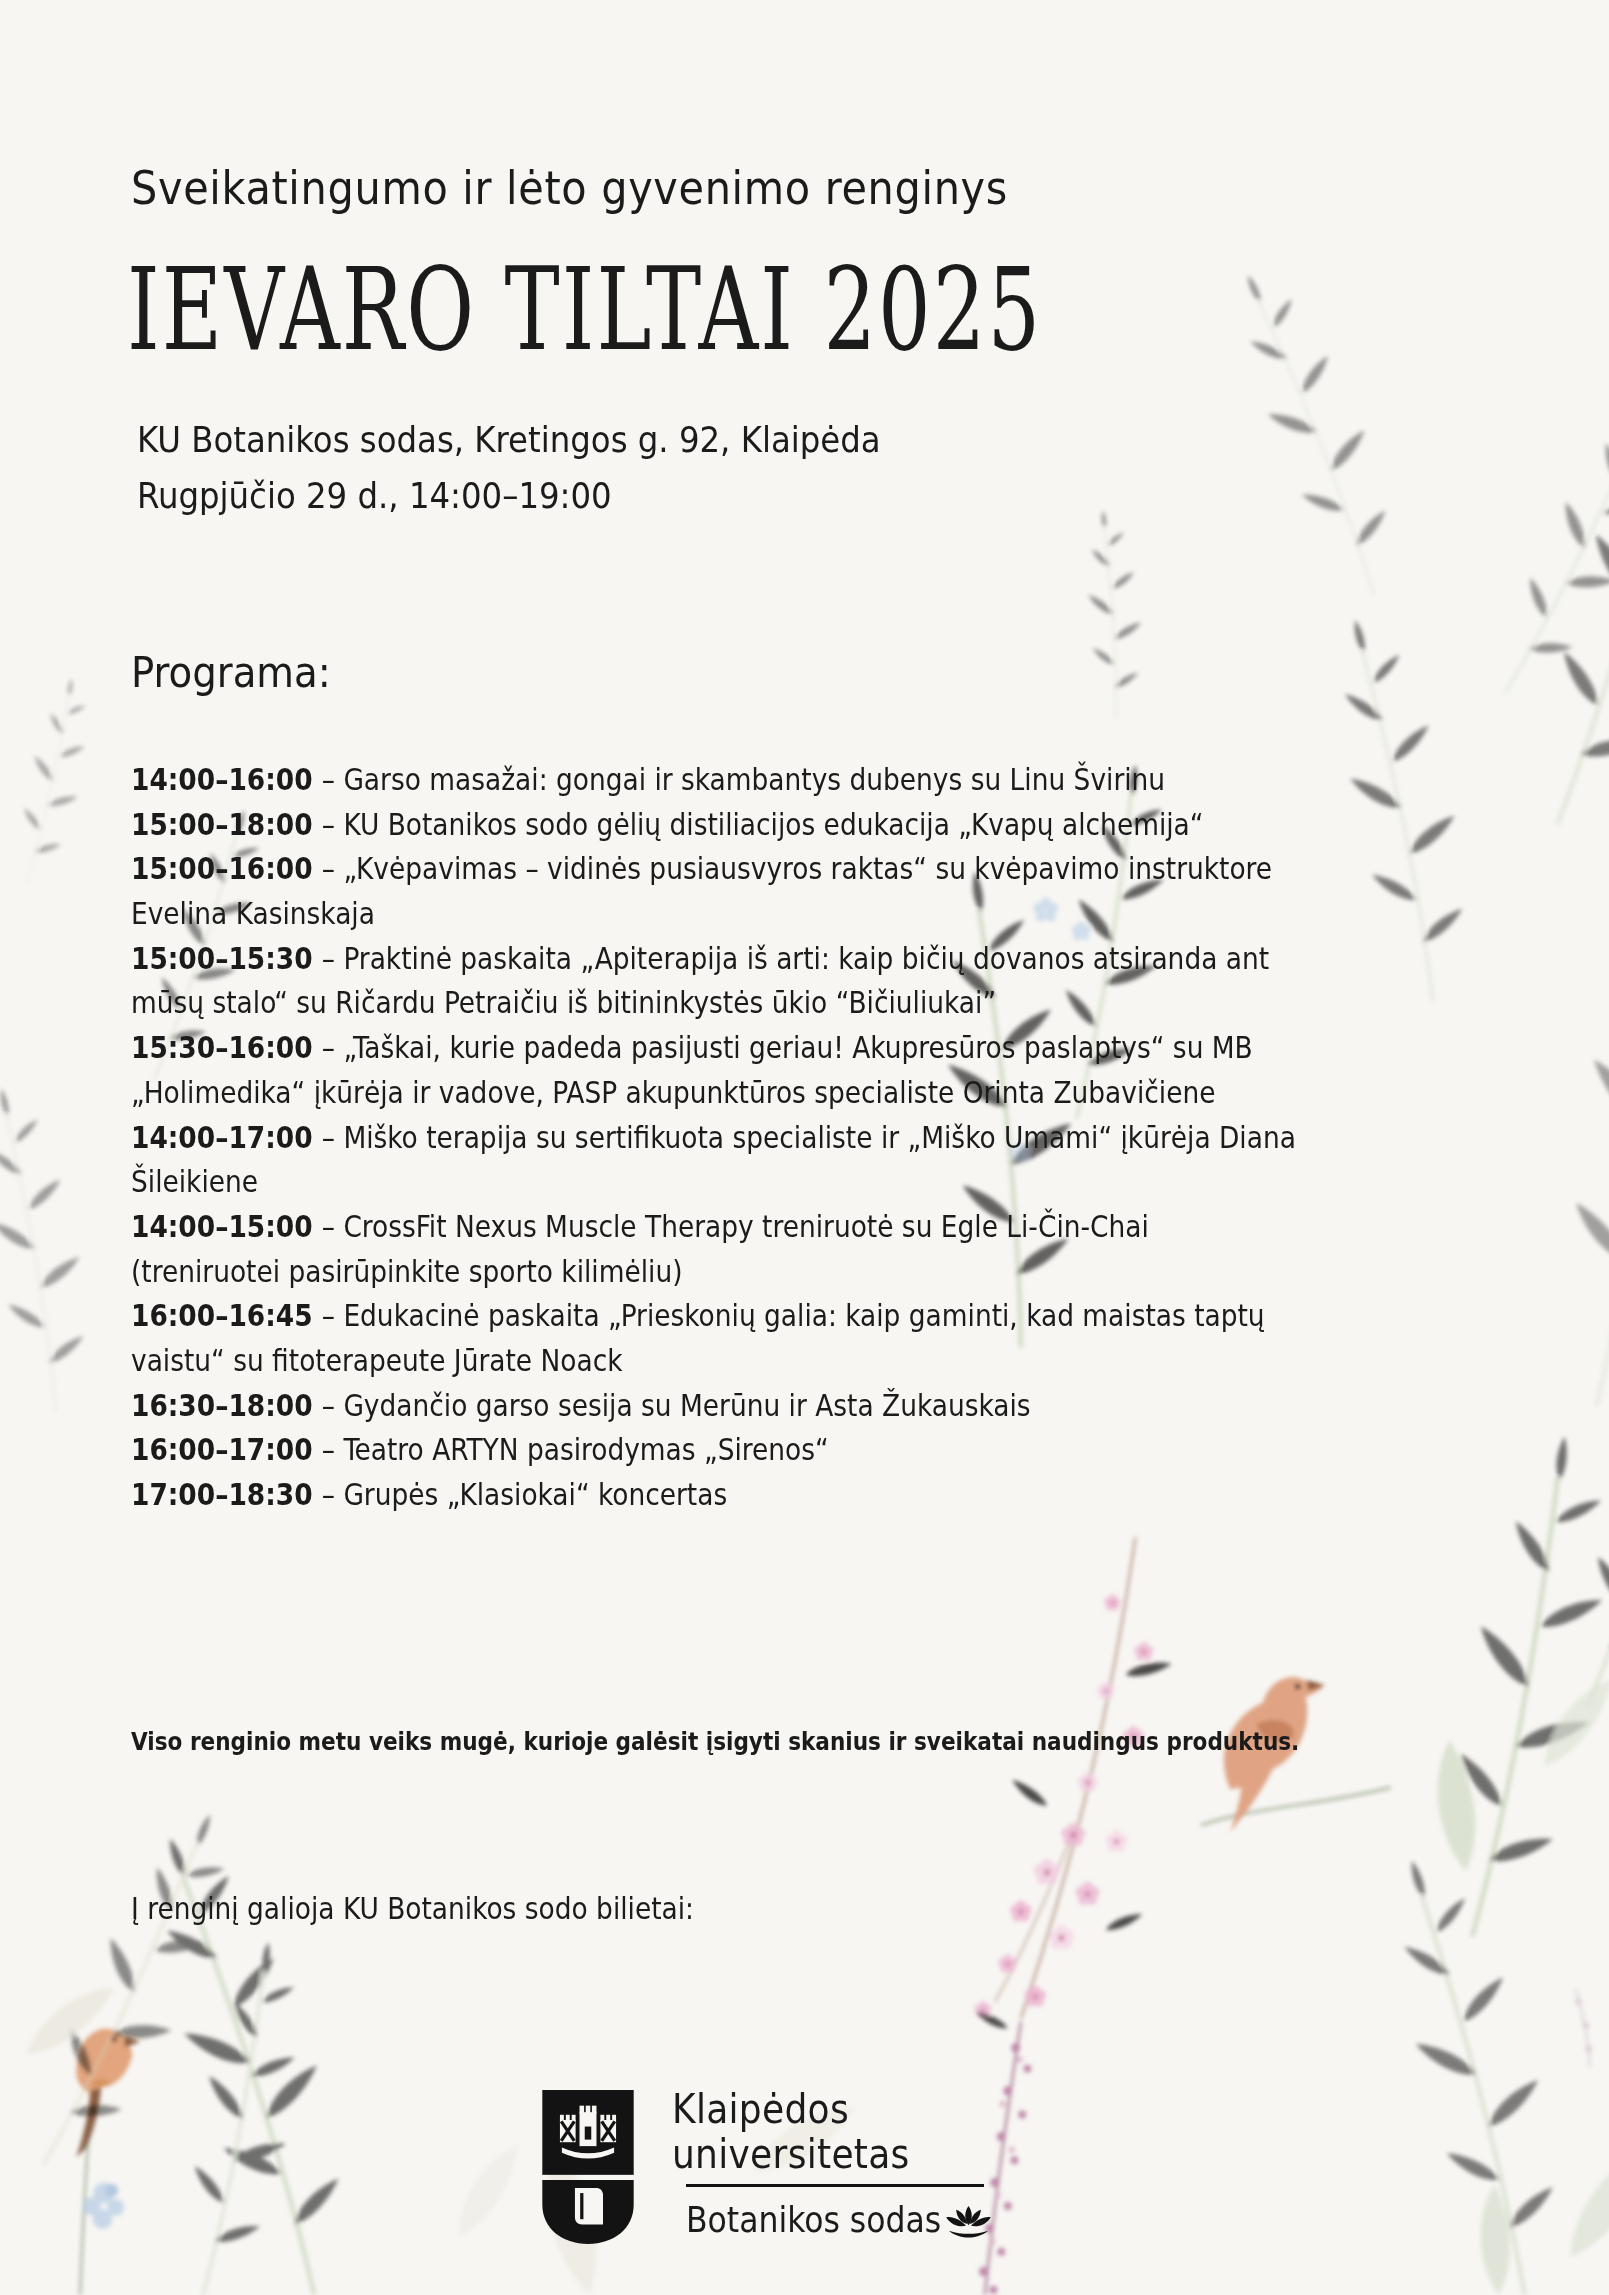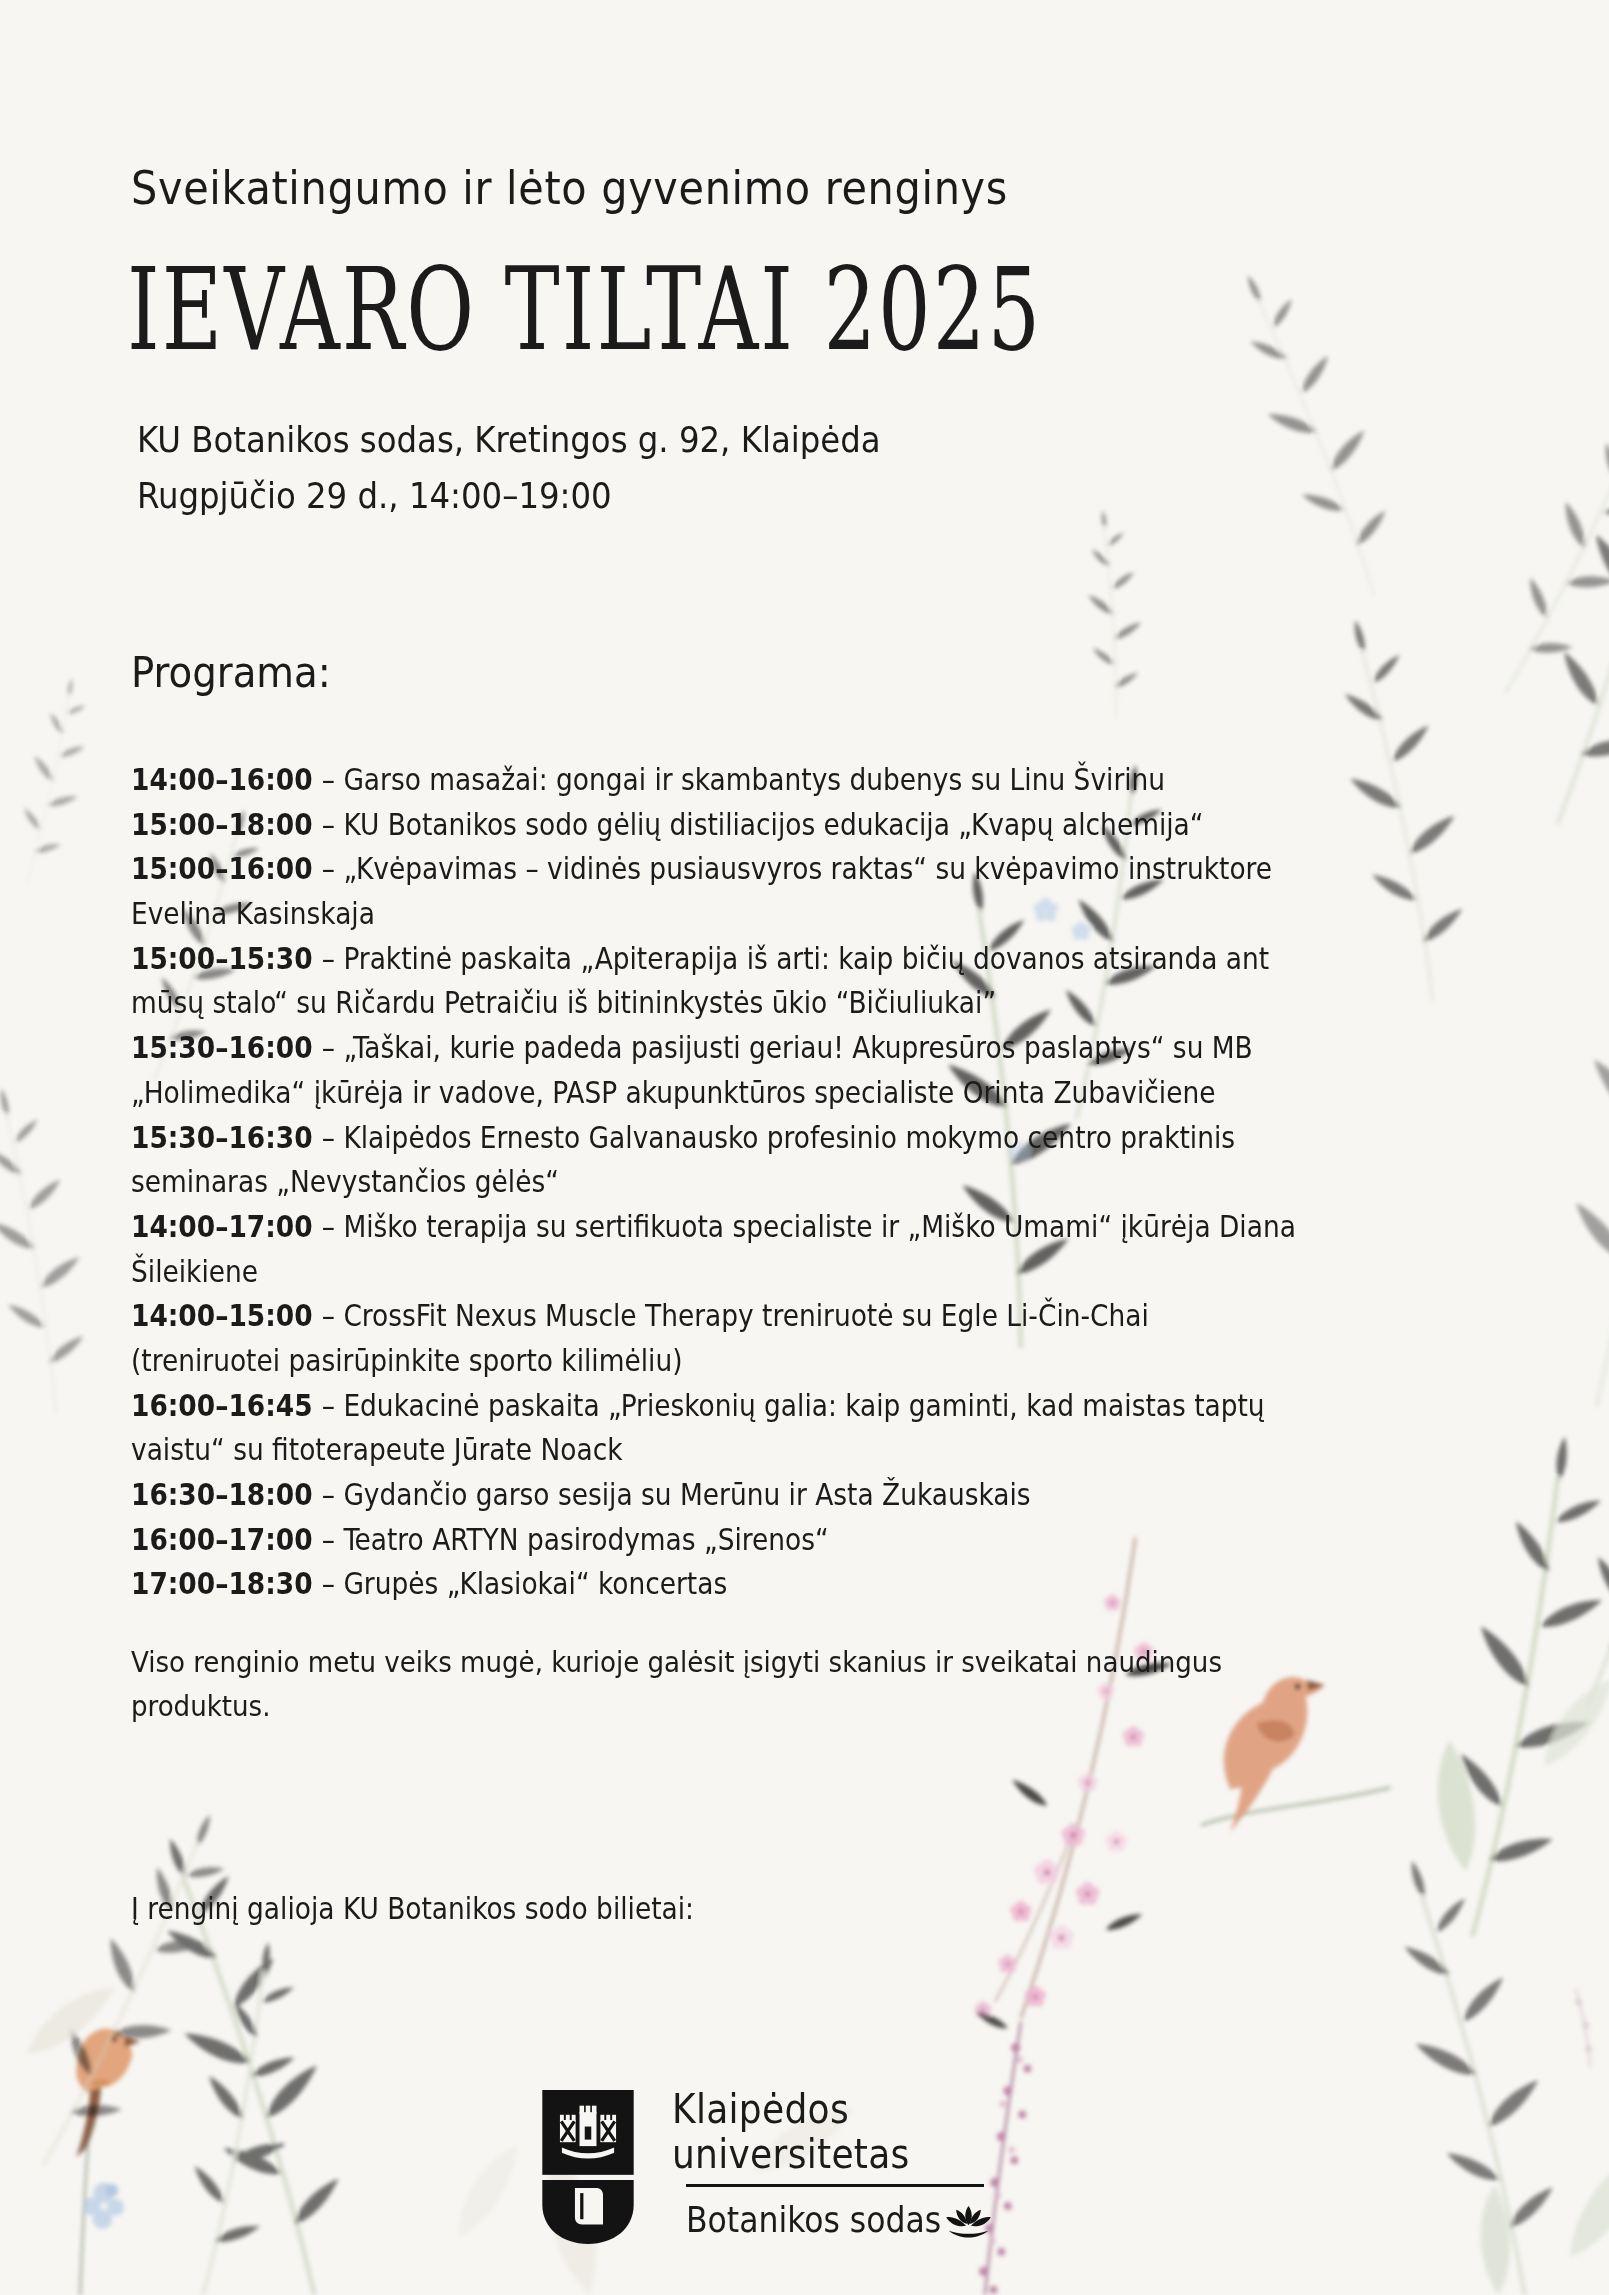--- a/index.html
+++ b/index.html
@@ -17,21 +17,21 @@
     font-family:"DejaVu Serif","Liberation Serif",serif;font-stretch:condensed;
     font-size:115px;line-height:1.05;letter-spacing:2.6px;font-weight:400;
     transform:scaleX(.8);transform-origin:left top;white-space:nowrap;
   }
   .venue{position:absolute;left:137px;top:412px;font-size:36px;line-height:1.55;}
   .programa-heading{position:absolute;left:131px;top:647px;font-size:43px;line-height:1.2;}
   .program{position:absolute;left:131px;top:758px;width:1197px;font-size:29.4px;line-height:1.52;}
   .program p{margin:0;}
   .program .t{font-weight:500;}
   .program .t:not(:empty){margin-right:0px;font-weight:bold;}
-  .note{position:absolute;left:131px;top:1640px;width:1197px;font-size:29px;line-height:1.52;}
+  .note{position:absolute;left:131px;top:1724px;width:1197px;font-size:24px;line-height:1.52;font-weight:bold;}
   .tickets{position:absolute;left:131px;top:1887px;font-size:29.4px;line-height:1.52;}
   .tickets .opt{margin-left:55px;margin-top:13px;}
   .emblem{position:absolute;left:542px;top:2090px;width:92px;height:154px;}
   .uni-name{position:absolute;left:672px;top:2087px;font-size:40px;line-height:1.12;letter-spacing:0.3px;}
   .uni-rule{position:absolute;left:686px;top:2184px;width:298px;height:2.6px;background:#131313;}
   .unit-row{position:absolute;left:686px;top:2199px;display:flex;align-items:center;gap:4px;}
   .unit-name{font-size:35px;line-height:1.2;}
   .lotus{width:47px;height:35px;margin-top:3.9px;}
 </style>
 </head>
@@ -228,21 +228,20 @@
       <p class="item"><span class="t">14:00–16:00 </span><span>– Garso masažai: gongai ir skambantys dubenys su Linu Švirinu</span></p>
 
       <p class="item"><span class="t">15:00–18:00 </span><span>– KU Botanikos sodo gėlių distiliacijos edukacija „Kvapų alchemija“</span></p>
 
       <p class="item"><span class="t">15:00–16:00 </span><span>– „Kvėpavimas – vidinės pusiausvyros raktas“ su kvėpavimo instruktore Evelina Kasinskaja</span></p>
 
       <p class="item"><span class="t">15:00–15:30 </span><span>– Praktinė paskaita „Apiterapija iš arti: kaip bičių dovanos atsiranda ant mūsų stalo“ su Ričardu Petraičiu iš bitininkystės ūkio “Bičiuliukai”</span></p>
 
       <p class="item"><span class="t">15:30–16:00 </span><span>– „Taškai, kurie padeda pasijusti geriau! Akupresūros paslaptys“ su MB „Holimedika“ įkūrėja ir vadove, PASP akupunktūros specialiste Orinta Zubavičiene</span></p>
 
-      <p class="item"><span class="t">15:30–16:30 </span><span>– Klaipėdos Ernesto Galvanausko profesinio mokymo centro praktinis seminaras „Nevystančios gėlės“</span></p>
 
       <p class="item"><span class="t">14:00–17:00 </span><span>– Miško terapija su sertifikuota specialiste ir „Miško Umami“ įkūrėja Diana Šileikiene</span></p>
 
       <p class="item"><span class="t">14:00–15:00 </span><span>– CrossFit Nexus Muscle Therapy treniruotė su Egle Li-Čin-Chai</span></p>
 
       <p class="item"><span class="t"></span><span>(treniruotei pasirūpinkite sporto kilimėliu)</span></p>
 
       <p class="item"><span class="t">16:00–16:45 </span><span>– Edukacinė paskaita „Prieskonių galia: kaip gaminti, kad maistas taptų vaistu“ su fitoterapeute Jūrate Noack</span></p>
 
       <p class="item"><span class="t">16:30–18:00 </span><span>– Gydančio garso sesija su Merūnu ir Asta Žukauskais</span></p>

